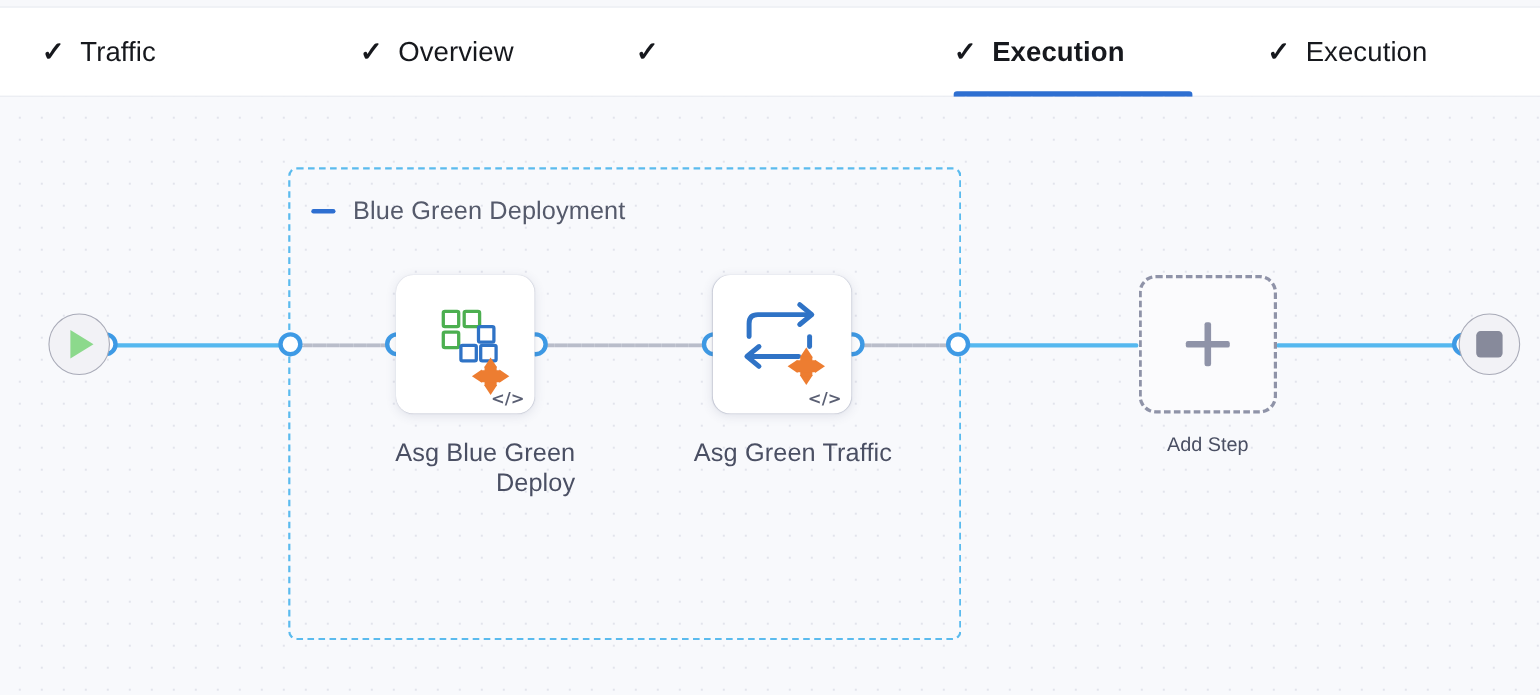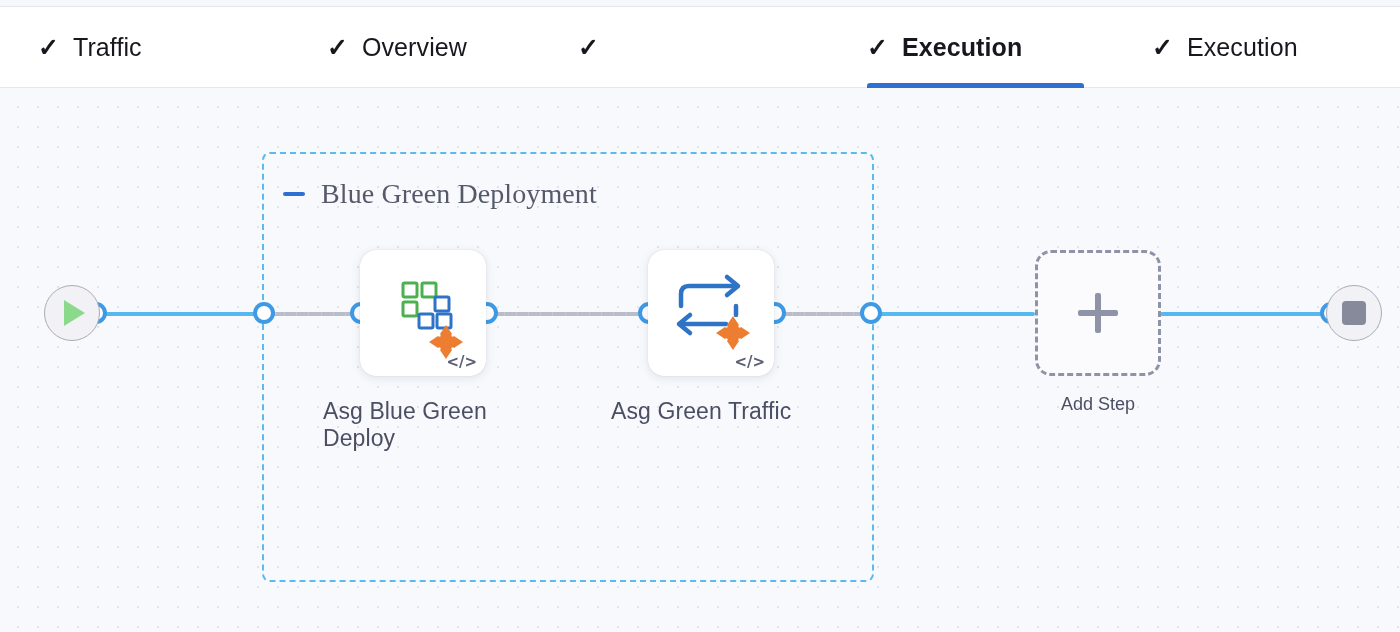--- a/index.html
+++ b/index.html
@@ -71,21 +71,21 @@
   }
   .group-header {
     position: absolute; left: 283px; top: 90px;
     display: flex; align-items: center; gap: 16px;
   }
   .collapse-icon {
     width: 22px; height: 4px; background: #2e6fd1; border-radius: 2px;
     cursor: pointer;
   }
   .group-title {
-    font-size: 28px; color: #555a6b; letter-spacing: .1px; font-family: Liberation Serif, serif;
+    font-size: 23px; color: #555a6b; letter-spacing: .1px;
   }
 
   
   .edge { position: absolute; height: 4px; border-radius: 2px; }
   .edge.solid { background: #55b8ef; }
   .edge.dashed {
     height: 0; border-top: 4px dashed #b9bdca;
     background: none;
   }
 
@@ -115,21 +115,21 @@
   
   .step { position: absolute; width: 126px; }
   .step-card {
     position: relative; width: 126px; height: 126px;
     background: #ffffff; border-radius: 16px;
     box-shadow: 0 2px 10px rgba(60,70,110,.13), 0 0 1px rgba(60,70,110,.25);
     cursor: pointer;
   }
   .step-label {
     margin-top: 22px; width: 200px; margin-left: -37px;
-    text-align: left; font-size: 23px; color: #4a4f63;
+    text-align: right; font-size: 23px; color: #4a4f63;
     line-height: 1.18; letter-spacing: .1px;
   }
   .code-badge {
     position: absolute; right: 9px; bottom: 5px;
     font-size: 15px; color: #5a5f73;
     font-family: "DejaVu Sans", sans-serif;
     font-weight: 600;
   }
   .step-icon { position: absolute; inset: 0; }
 

